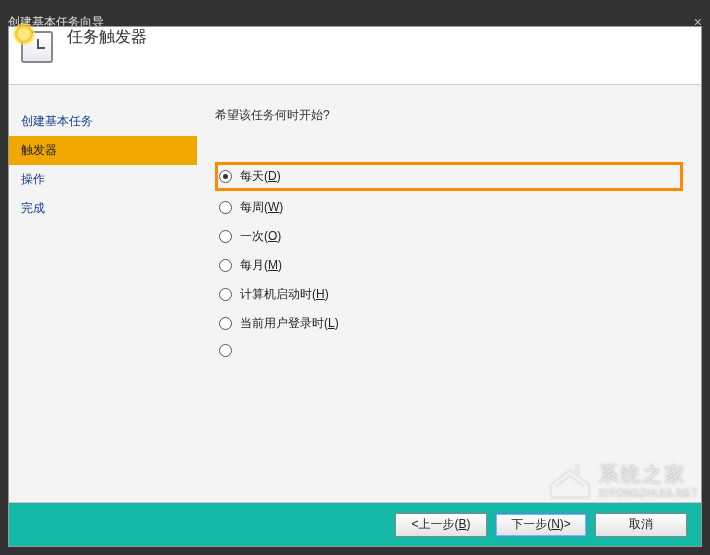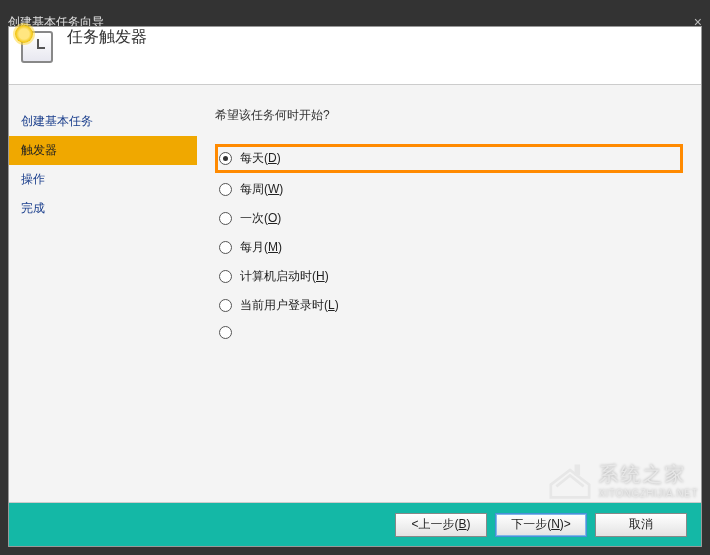--- a/index.html
+++ b/index.html
@@ -115,37 +115,38 @@
       background: #f0a800;
       color: #222;
     }
     .main-panel {
       flex: 1;
       padding: 22px 18px;
       background: #f4f4f4;
     }
     .prompt {
       color: #333;
-      margin-bottom: 20px;
+      margin-bottom: 28px;
     }
     .radio-group {
       display: flex;
       flex-direction: column;
     }
     .radio-row {
       display: flex;
       align-items: center;
       gap: 8px;
       padding: 6px 4px;
       cursor: pointer;
     }
     .radio-row.highlighted {
       border: 3px solid #ff8a00;
       padding: 3px 1px;
       margin-bottom: 2px;
+      margin-top: 10px;
     }
     .radio-circle {
       width: 13px;
       height: 13px;
       border: 1px solid #555;
       border-radius: 50%;
       display: flex;
       align-items: center;
       justify-content: center;
       background: #fff;

